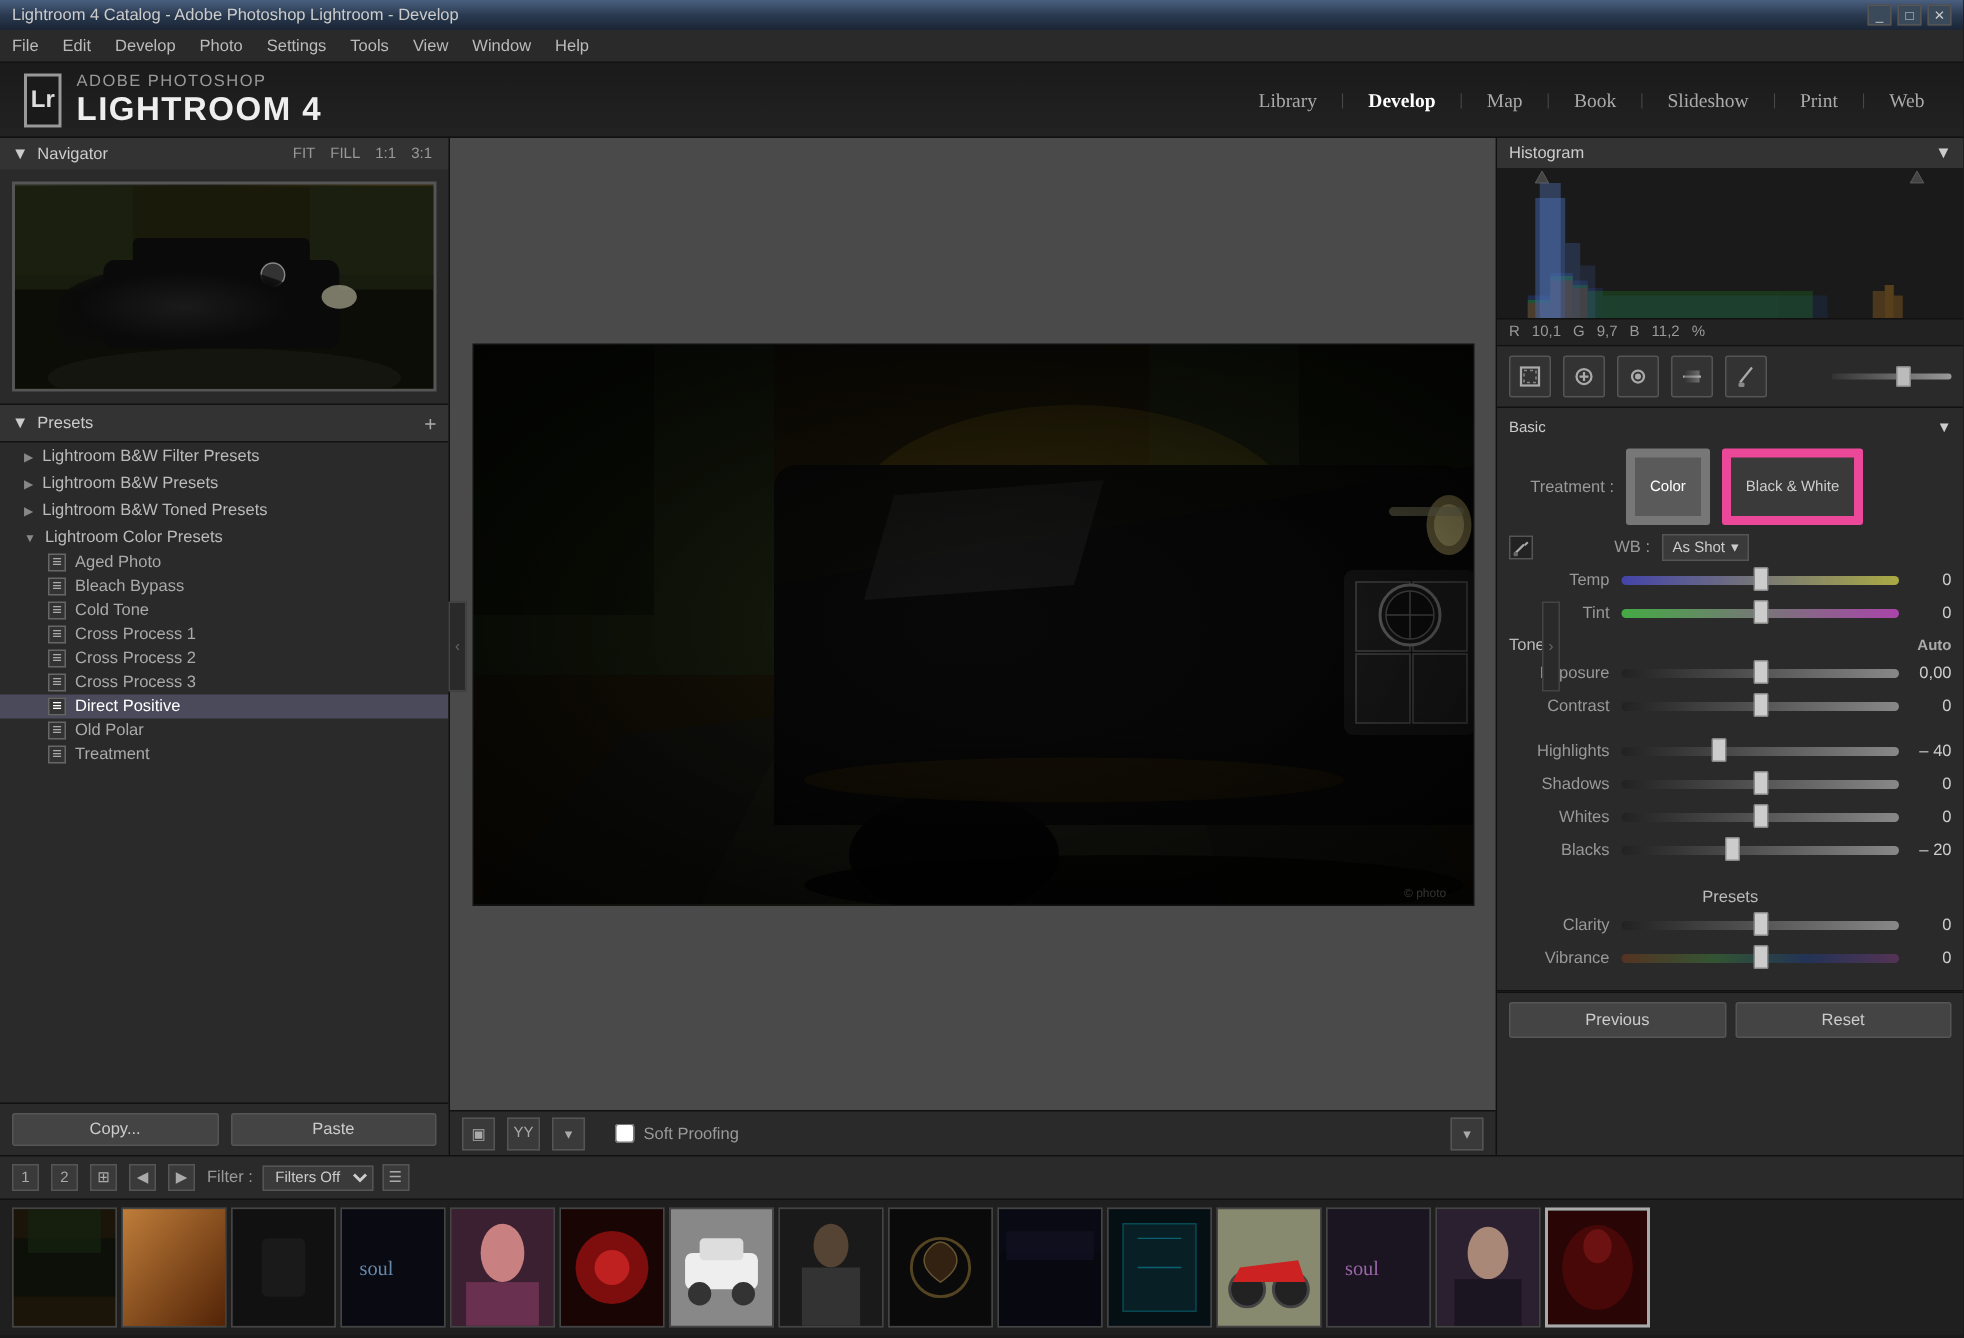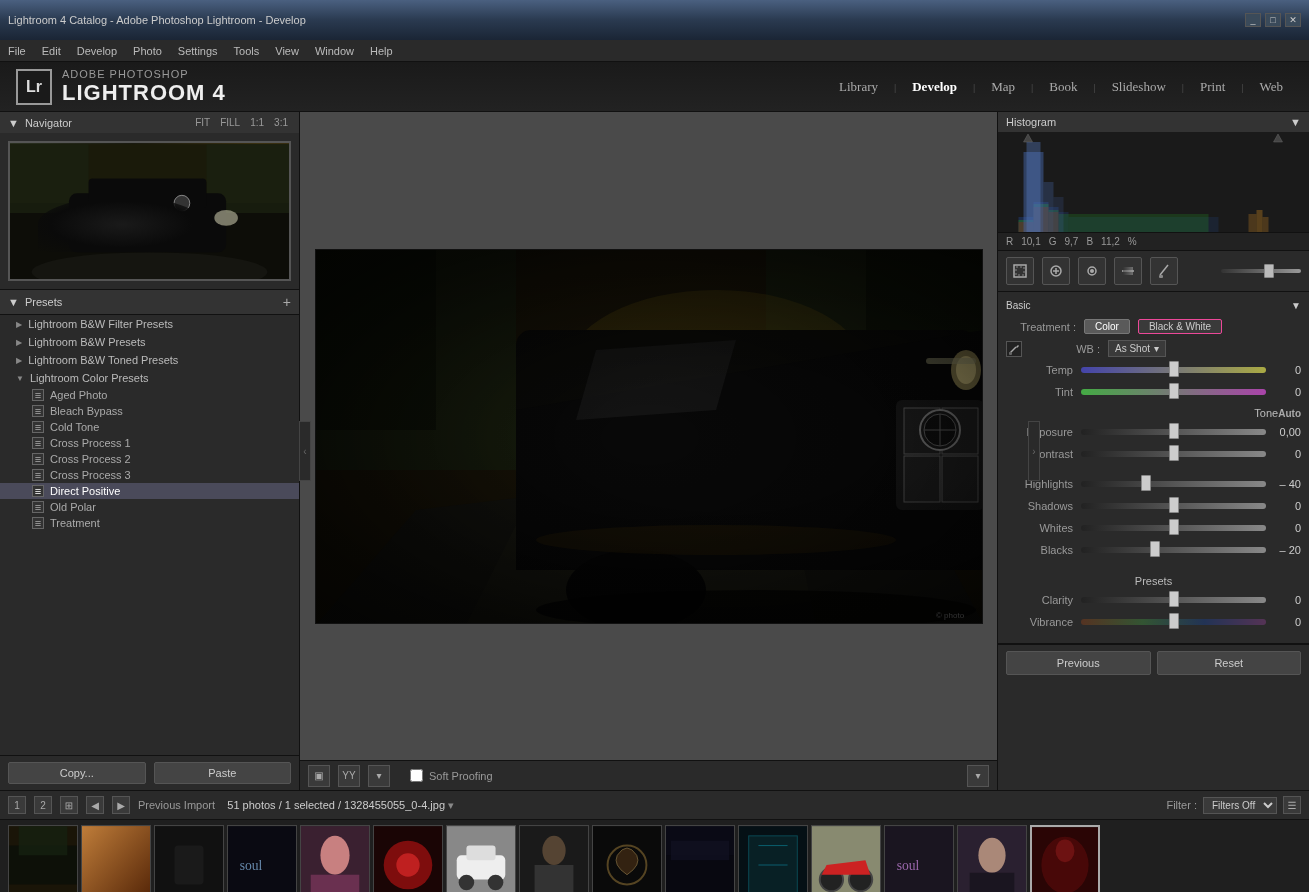--- a/index.html
+++ b/index.html
@@ -1,30 +1,30 @@
 <!DOCTYPE html>
 <html><head>
   <meta charset="utf-8">
   <style>
     * { margin: 0; padding: 0; box-sizing: border-box; }
     body { background: #1a1a1a; color: #ccc; font-family: 'Arial', sans-serif; font-size: 11px; width: 1309px; height: 892px; overflow: hidden; }
     
     
-    #titlebar { background: linear-gradient(to bottom, #4a6080 0%, #2a3a50 50%, #1a2535 100%); height: 40px; display: flex; align-items: center; padding: 0 8px; justify-content: space-between; }
+    #titlebar { background: linear-gradient(to bottom, #4a6080 0%, #2a3a50 50%, #1a2535 100%); height: 20px; display: flex; align-items: center; padding: 0 8px; justify-content: space-between; }
     #titlebar .controls { display: flex; gap: 4px; }
     #titlebar .ctrl-btn { width: 16px; height: 14px; border: 1px solid #555; background: #3a4a5a; color: #ccc; font-size: 9px; display: flex; align-items: center; justify-content: center; cursor: pointer; }
     
     
     #menubar { background: #2a2a2a; height: 22px; display: flex; align-items: center; padding: 0 8px; gap: 16px; border-bottom: 1px solid #111; }
     #menubar span { color: #bbb; font-size: 11px; cursor: pointer; }
     
     
     #mainheader { background: linear-gradient(to bottom, #1a1a1a, #222); height: 50px; display: flex; align-items: center; padding: 0 16px; justify-content: space-between; border-bottom: 1px solid #111; }
     #logo { display: flex; align-items: center; gap: 10px; }
-    #logo .lr-icon { width: 36px; height: 36px; background: #1a1a1a; border: 2px solid #999; display: flex; align-items: center; justify-content: center; color: #ddd; font-size: 16px; font-weight: bold; }
+    #logo .lr-icon { width: 25px; height: 36px; background: #1a1a1a; border: 2px solid #999; display: flex; align-items: center; justify-content: center; color: #ddd; font-size: 16px; font-weight: bold; }
     #logo .lr-text { color: #fff; }
     #logo .lr-text .adobe { font-size: 11px; color: #999; letter-spacing: 1px; }
     #logo .lr-text .lightroom { font-size: 22px; font-weight: bold; color: #eee; letter-spacing: 1px; }
     #nav { display: flex; gap: 6px; align-items: center; font-family: Liberation Serif, serif; }
     #nav .nav-item { color: #aaa; font-size: 13px; padding: 4px 10px; cursor: pointer; }
     #nav .nav-item.active { color: #fff; font-weight: bold; }
     #nav .nav-sep { color: #555; }
     
     
     #content { display: flex; height: calc(892px - 22px - 22px - 50px - 30px - 90px); }
@@ -86,42 +86,42 @@
     #tools-row { background: #2a2a2a; padding: 6px 8px; display: flex; align-items: center; gap: 8px; border-bottom: 1px solid #111; }
     #tools-row .tool { width: 28px; height: 28px; background: #333; border: 1px solid #555; display: flex; align-items: center; justify-content: center; cursor: pointer; color: #aaa; border-radius: 2px; }
     
     
     .right-section { border-bottom: 1px solid #111; padding: 8px; }
     .right-section .section-header { color: #ccc; font-size: 10px; display: flex; justify-content: space-between; margin-bottom: 8px; align-items: center; }
     
     
     .treatment-row { display: flex; align-items: center; gap: 8px; margin-bottom: 6px; }
     .treatment-row .label { color: #999; width: 70px; text-align: right; font-size: 11px; }
-    .treatment-btn { padding: 1px 10px; border: 1px solid #ec4899; background: #3a3a3a; color: #ccc; cursor: pointer; font-size: 10px; border-radius: 2px; }
+    .treatment-btn { padding: 14px 10px; border: 6px solid #ec4899; background: #3a3a3a; color: #ccc; cursor: pointer; font-size: 10px; border-radius: 2px; }
     .treatment-btn.active { background: #5a5a5a; color: #fff; border-color: #777; }
     
     
     .wb-row { display: flex; align-items: center; gap: 8px; margin-bottom: 4px; }
     .wb-row .label { color: #999; width: 70px; text-align: right; font-size: 11px; }
     .wb-dropdown { background: #3a3a3a; border: 1px solid #555; color: #ccc; padding: 2px 6px; font-size: 10px; cursor: pointer; display: flex; align-items: center; gap: 4px; }
     .wb-icon { width: 16px; height: 16px; background: #222; border: 1px solid #555; display: flex; align-items: center; justify-content: center; cursor: pointer; }
     
     
     .slider-row { display: flex; align-items: center; margin-bottom: 4px; height: 18px; }
     .slider-label { color: #999; width: 75px; text-align: right; padding-right: 8px; font-size: 11px; flex-shrink: 0; }
     .slider-track { flex: 1; height: 4px; border-radius: 2px; position: relative; cursor: pointer; }
     .slider-track.temp-track { background: linear-gradient(to right, #4444aa, #aaaa44); }
     .slider-track.tint-track { background: linear-gradient(to right, #44aa44, #aa44aa); }
     .slider-track.neutral { background: linear-gradient(to left, #666, #333); }
     .slider-thumb { width: 10px; height: 16px; background: #ccc; border: 1px solid #888; border-radius: 1px; position: absolute; top: -6px; transform: translateX(-50%); cursor: grab; }
     .slider-value { width: 35px; text-align: right; color: #ccc; font-size: 11px; flex-shrink: 0; padding-left: 4px; }
     
     
     .section-title { color: #bbb; font-size: 11px; text-align: center; margin: 6px 0 4px 0; }
-    .section-title.with-auto { display: flex; justify-content: flex-end; align-items: center; }
+    .section-title.with-auto { display: flex; justify-content: space-between; align-items: center; }
     .section-title .auto-btn { color: #aaa; font-size: 10px; font-weight: bold; cursor: pointer; }
     
     
     #right-bottom { display: flex; gap: 6px; padding: 6px 8px; background: #2a2a2a; border-top: 1px solid #111; }
     #right-bottom button { flex: 1; background: #444; border: 1px solid #555; color: #ccc; padding: 5px; cursor: pointer; font-size: 11px; border-radius: 2px; }
     
     
     #filmstrip-bar { background: #2a2a2a; height: 30px; display: flex; align-items: center; padding: 0 8px; gap: 8px; border-top: 1px solid #111; border-bottom: 1px solid #111; }
     #filmstrip-bar .fs-btn { width: 18px; height: 18px; background: #3a3a3a; border: 1px solid #555; display: flex; align-items: center; justify-content: center; cursor: pointer; color: #aaa; font-size: 10px; }
     #filmstrip-bar .import-info { color: #999; font-size: 11px; flex: 1; }
@@ -631,26 +631,20 @@
     </div>
   </div>
 </div>
 
 <div id="filmstrip-bar">
   <div class="fs-btn">1</div>
   <div class="fs-btn">2</div>
   <div class="fs-btn">⊞</div>
   <div class="fs-btn">◀</div>
   <div class="fs-btn">▶</div>
-  <div class="import-info">
-    <span>Previous Import</span>
-    &nbsp;&nbsp;
-    <span style="color:#ccc;">51 photos / 1 selected / 1328455055_0-4.jpg</span>
-    <span style="color:#888;cursor:pointer;">▾</span>
-  </div>
   <div class="filter-area">
     <span>Filter :</span>
     <select>
       <option>Filters Off</option>
     </select>
     <div class="fs-btn">☰</div>
   </div>
 </div>
 
 <div id="filmstrip">

